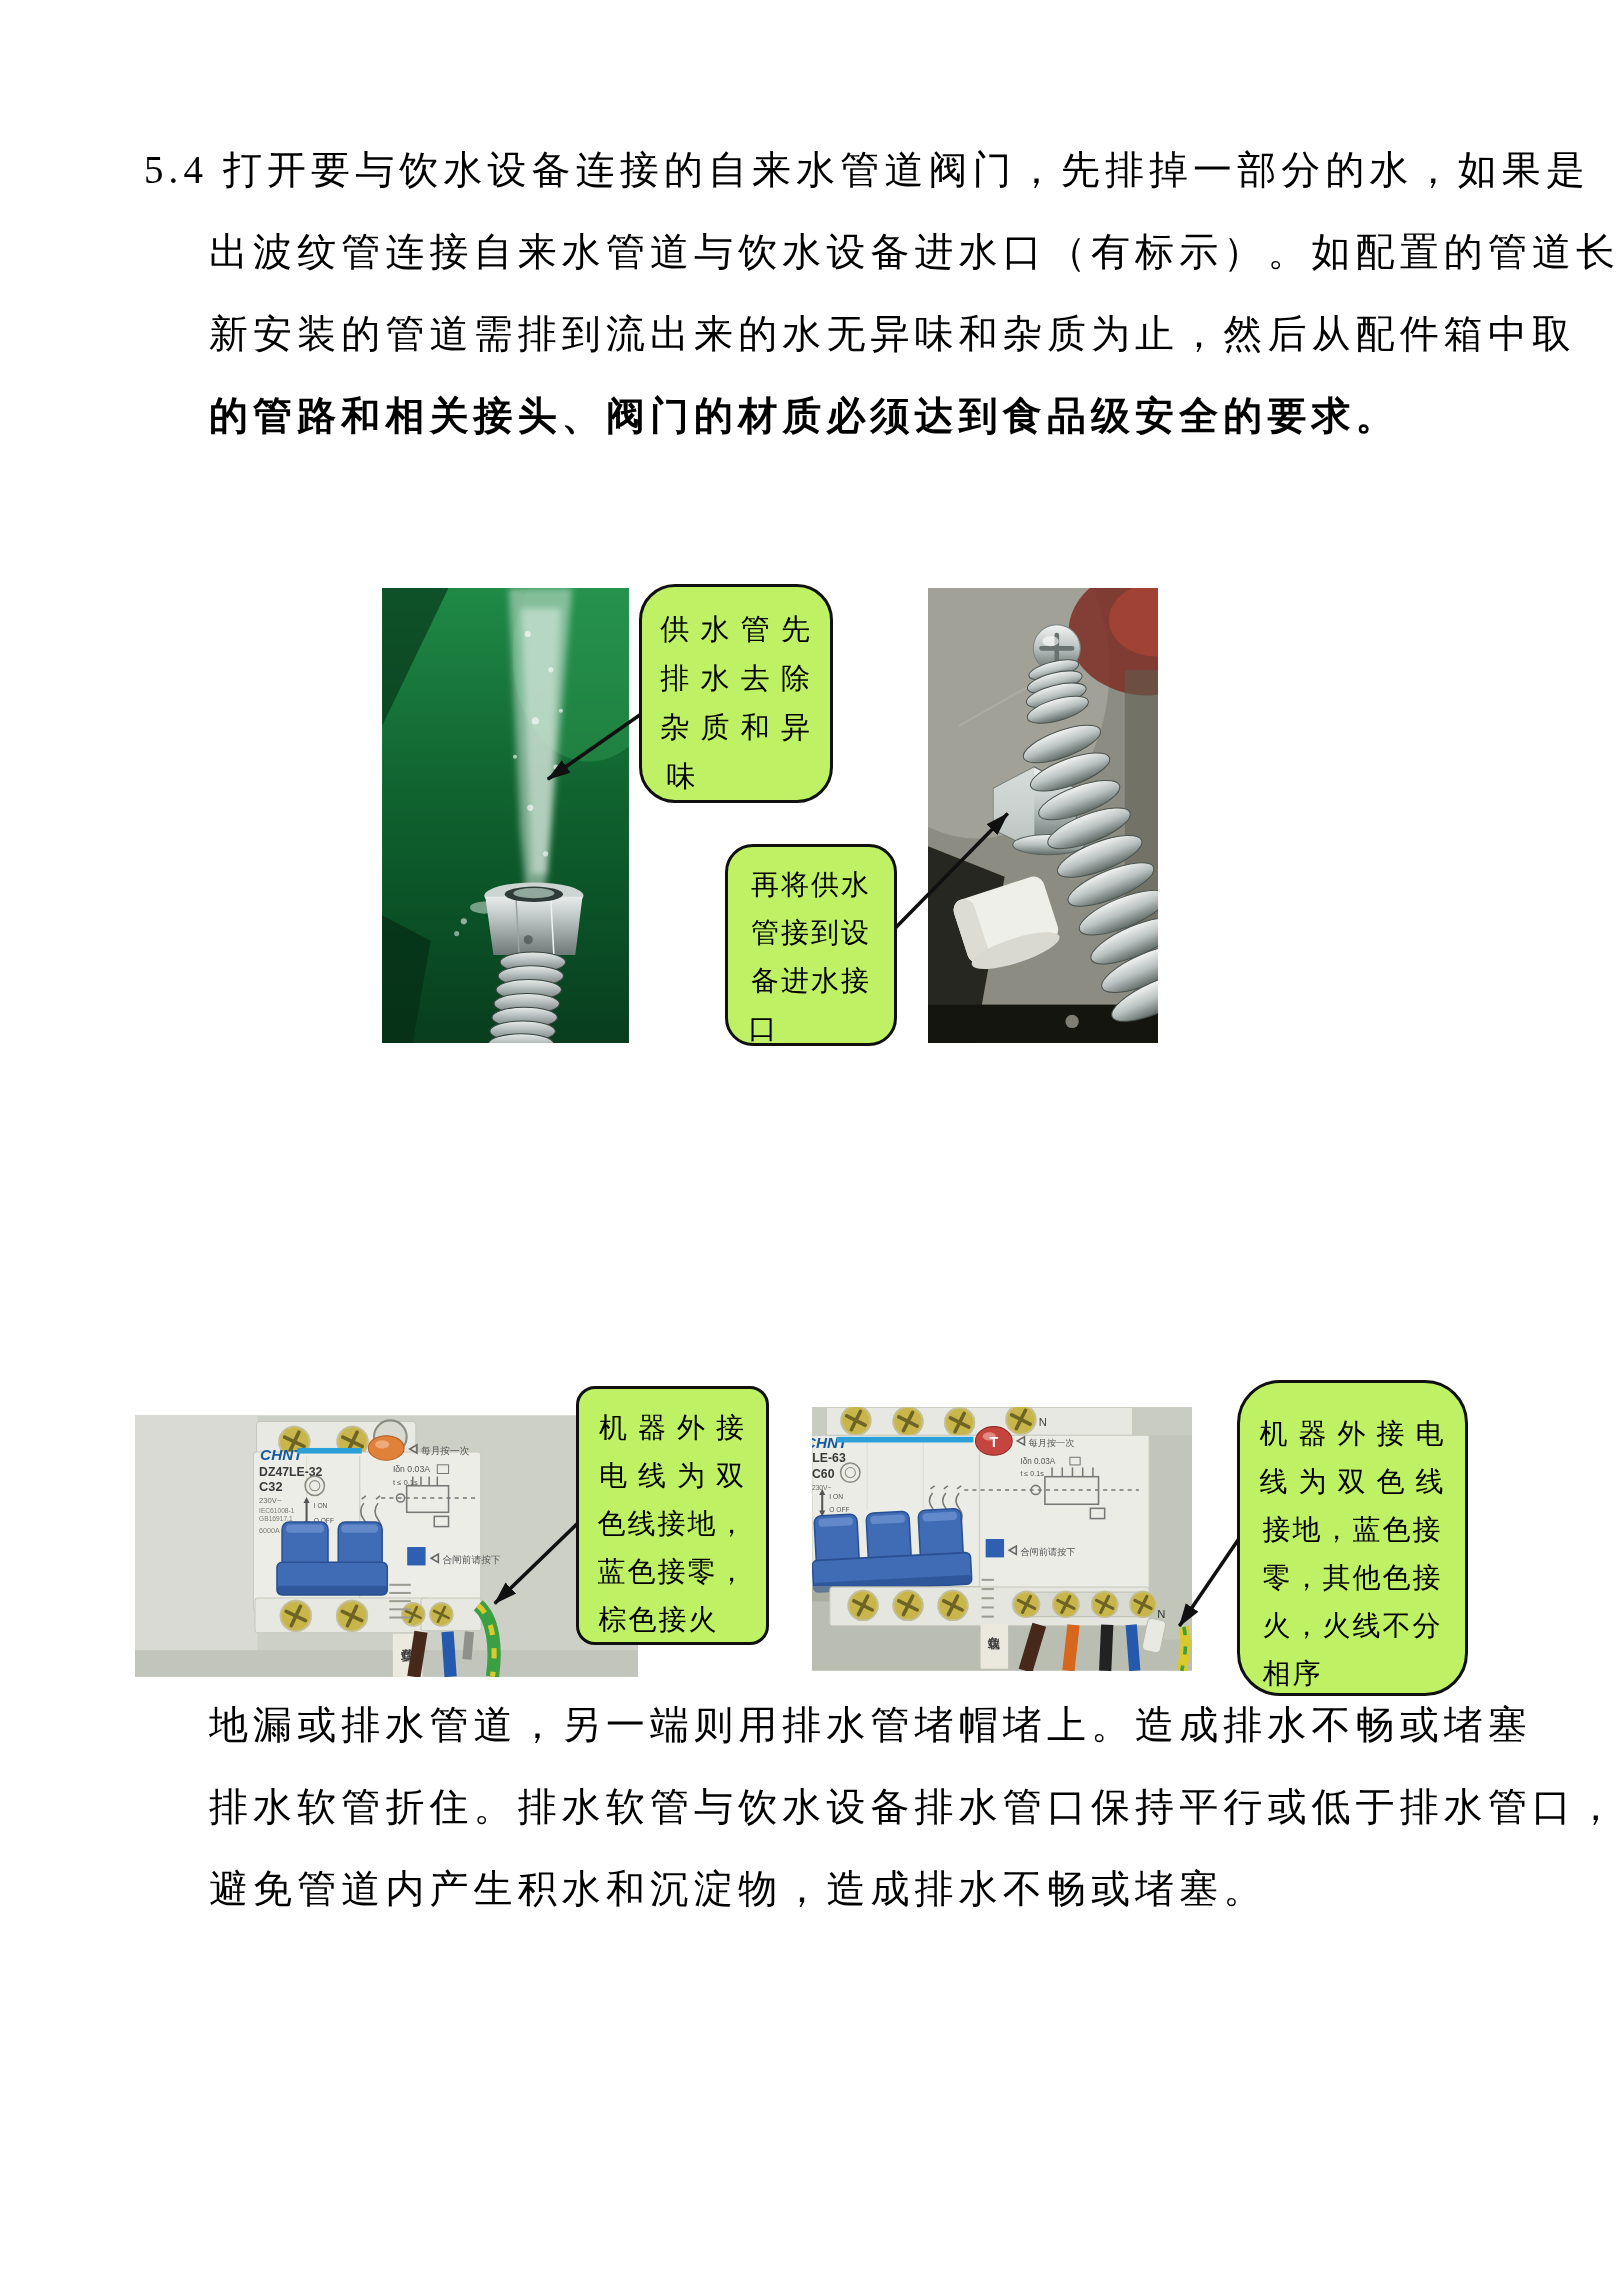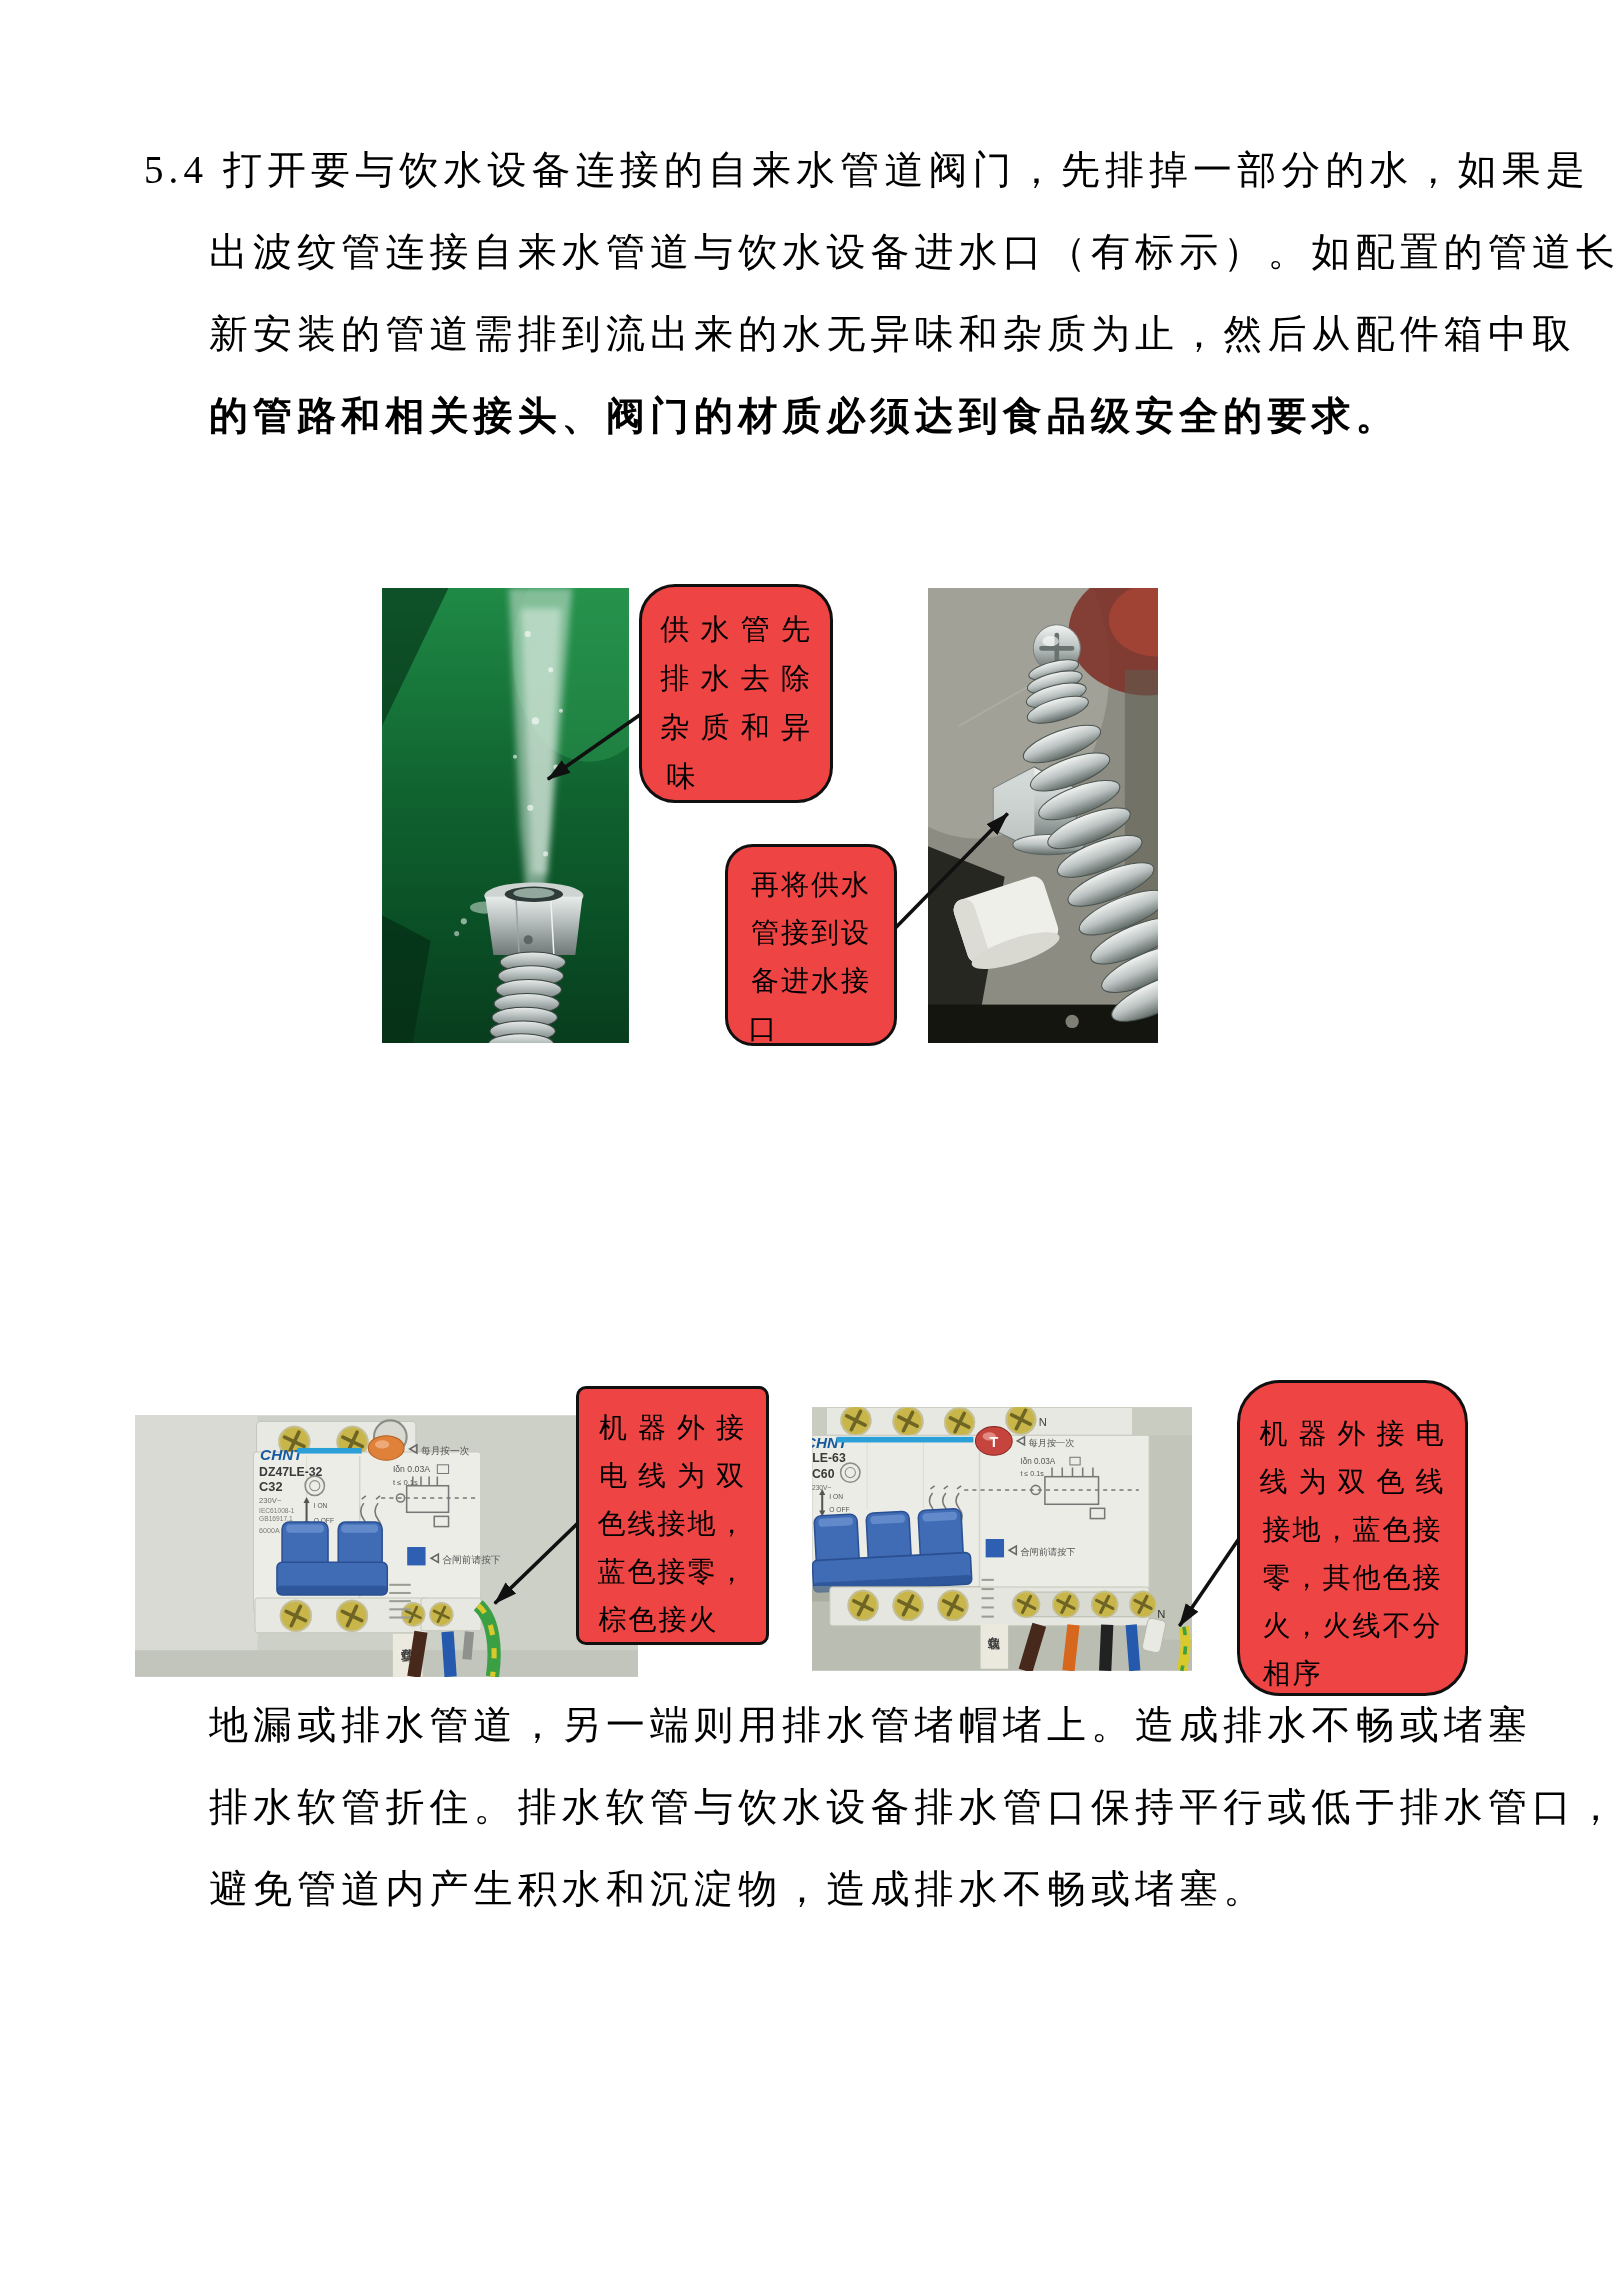--- a/index.html
+++ b/index.html
@@ -6,27 +6,27 @@
   .page{position:relative;width:1623px;height:2295px;background:#ffffff;overflow:hidden;
         font-family:"Liberation Serif","DejaVu Serif",serif;color:#000;}
   
   .para{position:absolute;left:131px;}
   .line{height:82px;line-height:82px;font-size:39px;letter-spacing:5.1px;white-space:nowrap;margin-left:13px;}
   .line.cont{padding-left:65px;}
   .b{font-weight:bold;}
   
   .photo{position:absolute;z-index:1;}
   
-  .callout{position:absolute;z-index:3;background:#ef4444;border:3.1px solid #101010;box-sizing:border-box;
+  .callout{position:absolute;z-index:3;background:#bef264;border:3.1px solid #101010;box-sizing:border-box;
            text-align:center;}
   .callout .cl{font-size:28px;line-height:48px;letter-spacing:2px;white-space:pre;}
   #callout1{border-radius:36px;padding-top:18.4px;}
   #callout1 .cl{font-size:29px;line-height:49px;}
   #callout2{border-radius:28px;padding-top:14.3px;}
-  #callout3{border-radius:10px;padding-top:15.3px;}
+  #callout3{border-radius:19px;padding-top:15.3px;}
   #callout4{border-radius:43px;padding-top:27px;}
   
   .overlay{position:absolute;left:0;top:0;z-index:2;pointer-events:none;}
   
   svg text{font-family:"Liberation Sans","DejaVu Sans",sans-serif;}
   .vt{writing-mode:vertical-rl;text-orientation:upright;}
   .logo{font-style:italic;font-weight:bold;}
 </style>
 </head>
 <body>

